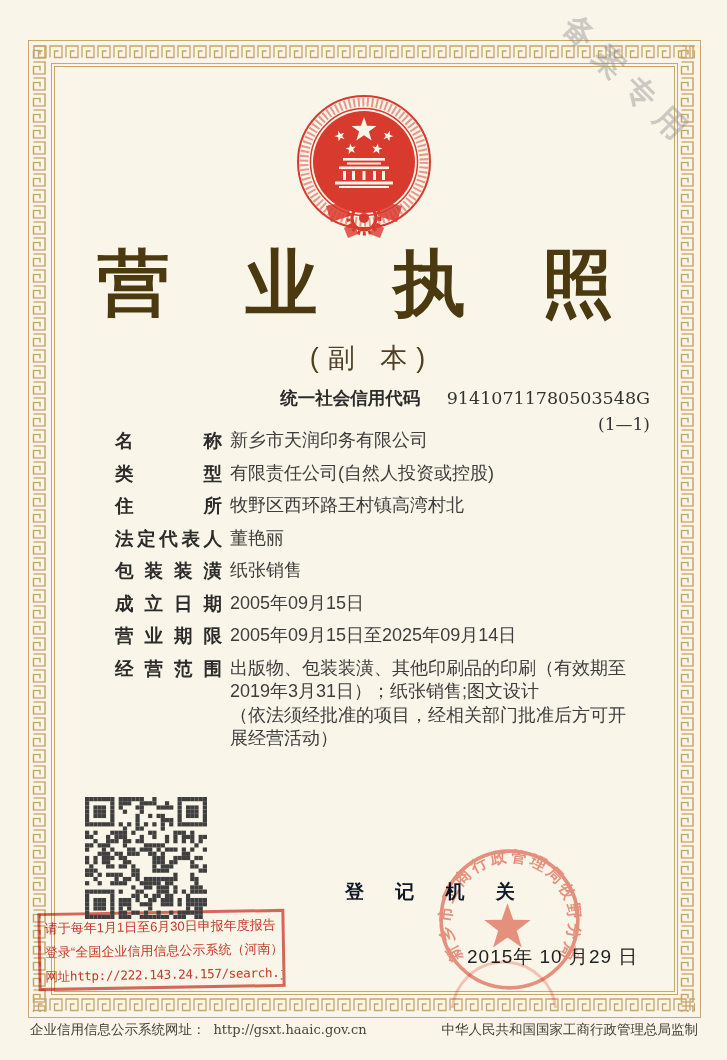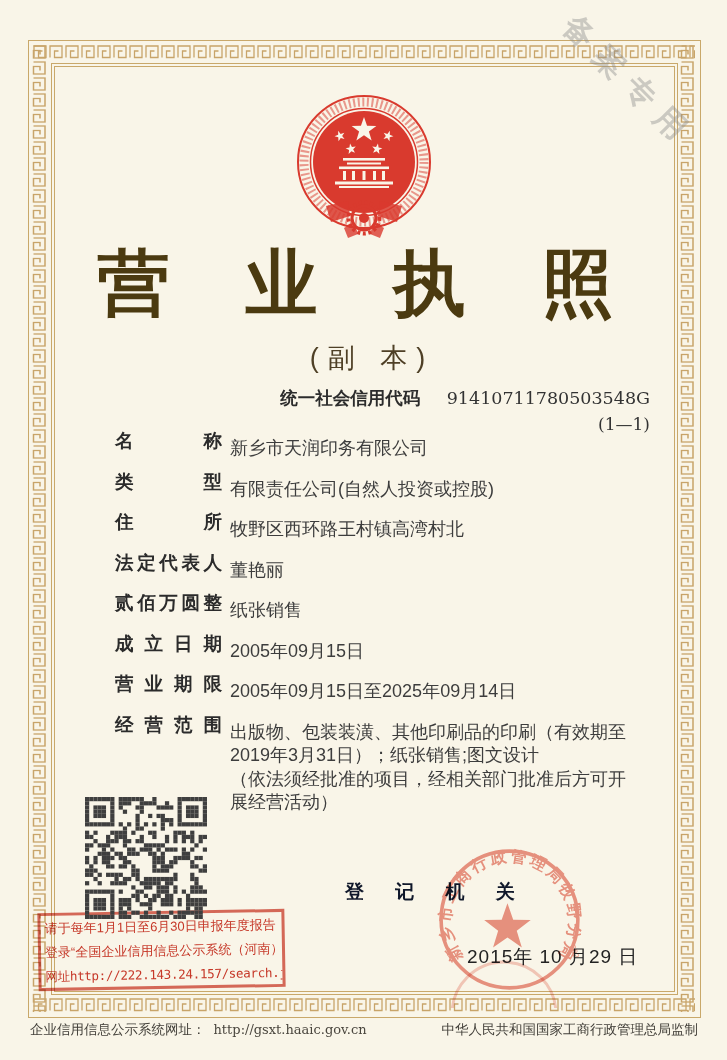--- a/index.html
+++ b/index.html
@@ -39,21 +39,21 @@
   .credit .code{font-family:"DejaVu Serif",serif;font-size:17.5px;color:#333;margin-left:22px;}
   .credit .pageno{font-family:"DejaVu Serif",serif;font-size:17px;color:#333;margin-top:4px;}
   
   .fields{position:absolute;left:115px;top:429px;width:545px;}
   .frow{display:flex;align-items:flex-start;margin-bottom:9px;line-height:23.5px;}
   .flab{
     display:inline-block;width:107px;flex:0 0 107px;
     font-weight:700;font-size:18.5px;color:#2b2b2b;
     text-align:justify;text-align-last:justify;
   }
-  .fval{margin-left:8px;font-size:18px;color:#3d3d3d;width:412px;margin-top:8px;}
+  .fval{margin-left:8px;font-size:18px;color:#3d3d3d;width:412px;}
   .fval p{margin:0;}
   
   .qr{position:absolute;left:85px;top:797px;z-index:5;}
   
   .stampbox{
     position:absolute;left:38px;top:911px;width:247px;height:78px;z-index:4;
     border:3px solid rgba(204,59,43,.75);transform:rotate(-1deg);
     color:#cb3a2c;padding:1px 4px;box-sizing:border-box;
     font-size:13px;line-height:24px;white-space:nowrap;overflow:hidden;
     mix-blend-mode:multiply;
@@ -189,21 +189,21 @@
     </div>
     <div class="frow">
       <span class="flab">住所</span>
       <span class="fval">牧野区西环路王村镇高湾村北</span>
     </div>
     <div class="frow">
       <span class="flab">法定代表人</span>
       <span class="fval">董艳丽</span>
     </div>
     <div class="frow">
-      <span class="flab">贰佰万圆整</span>
+      <span class="flab">包装装潢</span>
       <span class="fval">纸张销售</span>
     </div>
     <div class="frow">
       <span class="flab">成立日期</span>
       <span class="fval">2005年09月15日</span>
     </div>
     <div class="frow">
       <span class="flab">营业期限</span>
       <span class="fval">2005年09月15日至2025年09月14日</span>
     </div>

